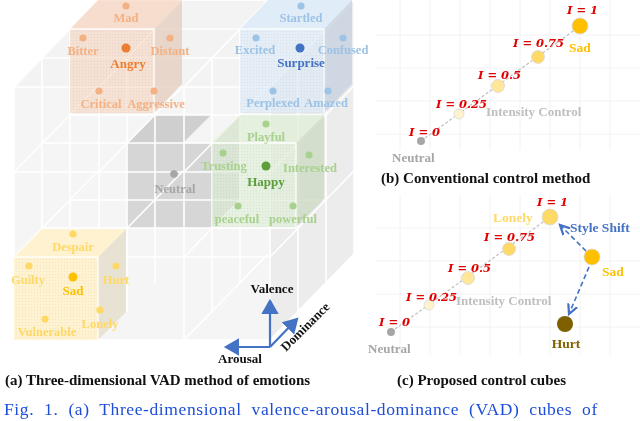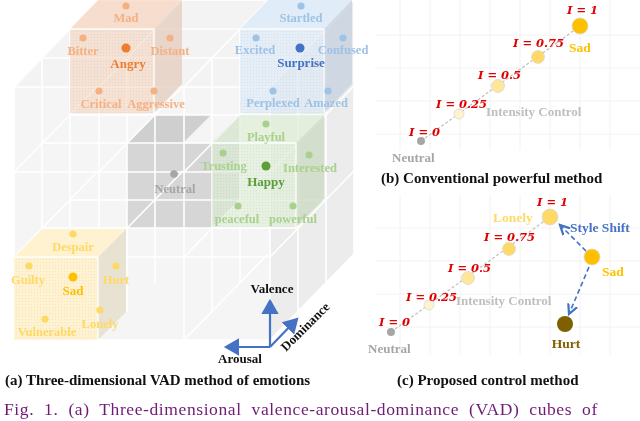--- a/index.html
+++ b/index.html
@@ -1,20 +1,20 @@
 <!DOCTYPE html>
 <html><head>
 <meta charset="utf-8">
 <style>
   html,body{margin:0;padding:0;background:#fff;}
   body{width:640px;height:421px;overflow:hidden;position:relative;font-family:"Liberation Serif","DejaVu Serif",serif;}
   svg{position:absolute;left:0;top:0;}
   .lbl{font-family:"Liberation Serif","DejaVu Serif",serif;font-weight:bold;}
   .sub{position:absolute;font-weight:bold;font-size:15px;color:#111;white-space:nowrap;font-family:"Liberation Serif",serif;}
-  .caption{position:absolute;left:4px;top:399px;font-size:17.5px;color:#701a75;white-space:nowrap;letter-spacing:0.6px;word-spacing:5px;font-family:"Liberation Serif",serif;}
+  .caption{position:absolute;left:4px;top:399px;font-size:17.5px;color:#1d4ed8;white-space:nowrap;letter-spacing:0.6px;word-spacing:5px;font-family:"Liberation Serif",serif;}
 </style>
 </head>
 <body>
 
 <svg width="640" height="421" viewBox="0 0 640 421">
   <defs>
     <pattern id="dots" width="3" height="3" patternUnits="userSpaceOnUse">
       <rect width="3" height="3" fill="transparent"></rect>
       <circle cx="1.5" cy="1.5" r="0.5" fill="rgba(0,0,0,0.08)"></circle>
     </pattern>
@@ -262,15 +262,15 @@
     <text class="lbl" x="493" y="222" font-size="13.5" fill="#ffd966">Lonely</text>
     <text class="lbl" x="570" y="232" font-size="13.5" fill="#4472c4">Style Shift</text>
     <text class="lbl" x="602" y="276" font-size="13.5" fill="#ffc000">Sad</text>
     <text class="lbl" x="566" y="348" font-size="13.5" fill="#7f6000" text-anchor="middle">Hurt</text>
     <text class="lbl" x="456" y="305" font-size="13" fill="#bfbfbf">Intensity Control</text>
     <text class="lbl" x="368" y="353" font-size="13" fill="#a6a6a6">Neutral</text>
   </g>
 </svg>
 
 <div class="sub" style="left:5px;top:372px;">(a) Three-dimensional VAD method of emotions</div>
-<div class="sub" style="left:381px;top:170px;">(b) Conventional powerful method</div>
-<div class="sub" style="left:397px;top:372px;">(c) Proposed control method</div>
+<div class="sub" style="left:381px;top:170px;">(b) Conventional control method</div>
+<div class="sub" style="left:397px;top:372px;">(c) Proposed control cubes</div>
 <div class="caption">Fig. 1.  (a) Three-dimensional valence-arousal-dominance (VAD) cubes of</div>
 
 </body></html>

